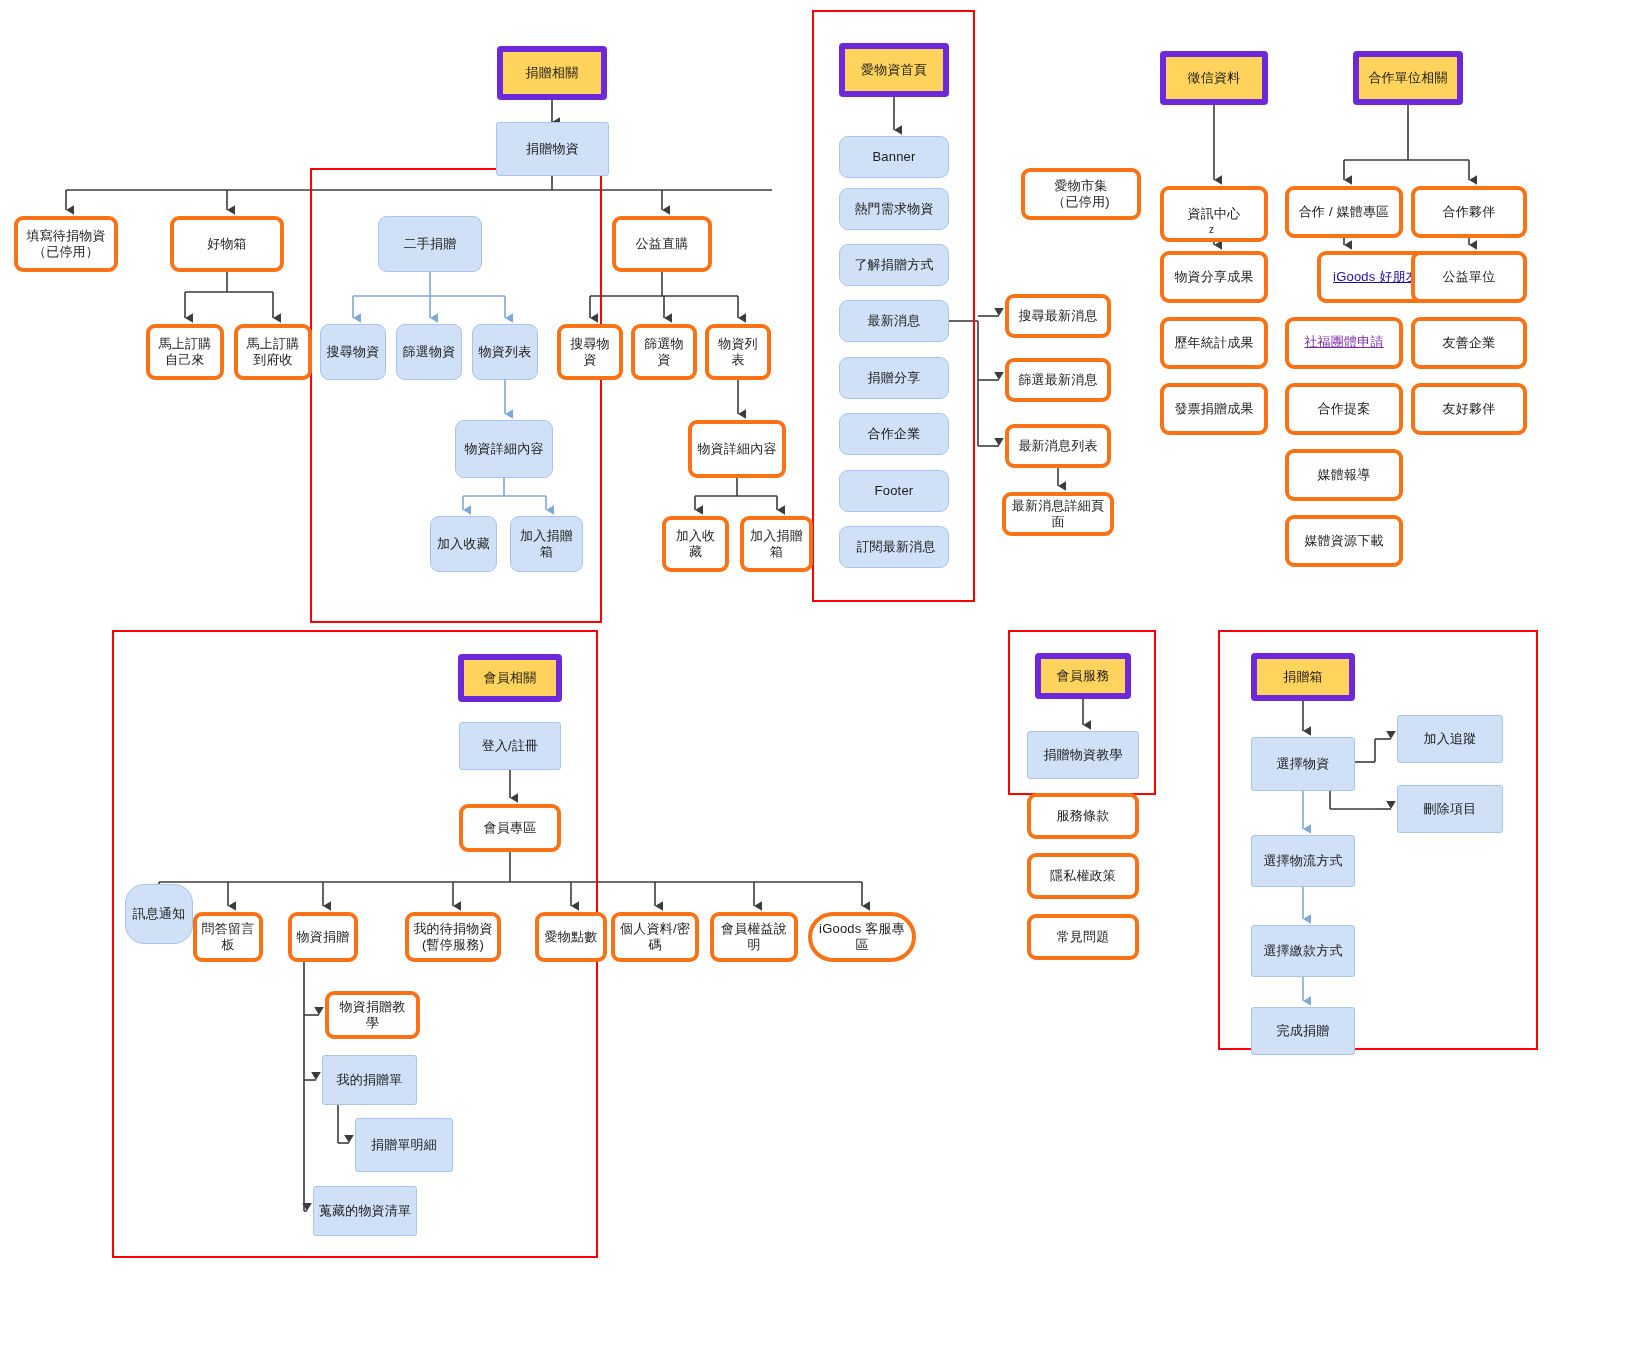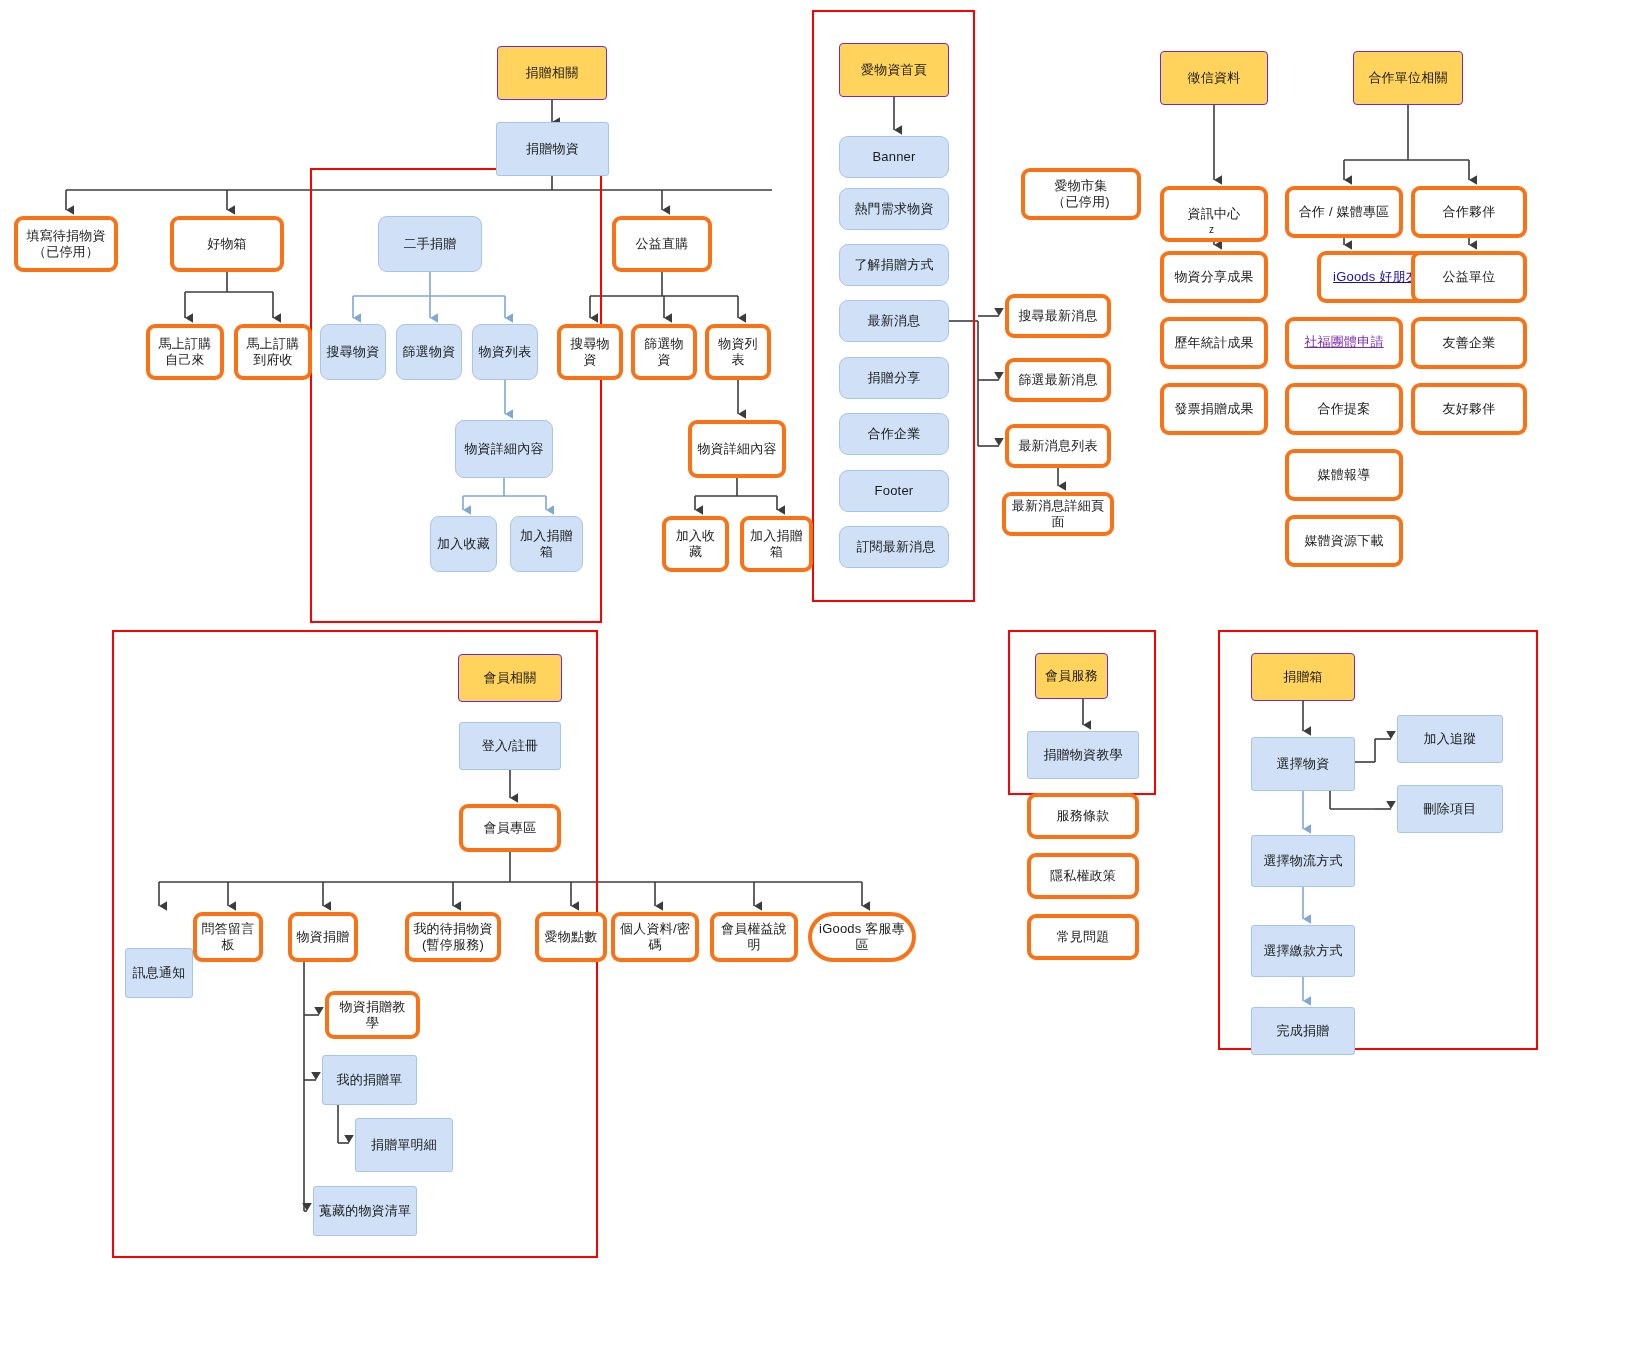--- a/index.html
+++ b/index.html
@@ -31,21 +31,21 @@
     line-height:1.22;
     font-size:13px;
     letter-spacing:.2px;
     border-radius:9px;
     padding:2px 4px;
     white-space:pre-line;
     z-index:3;
   }
   .node.root{
     background:#ffd35c;
-    border:1px solid #6d28d9;
+    border:6px solid #6d28d9;
     border-radius:4px;
     font-size:13px;
     color:#1a1a1a;
   }
   .node.plain{
     background:#ffffff;
     border:4px solid #f97316;
   }
   .node.blue{
     background:#cfe0f7;
@@ -249,35 +249,35 @@
   <div class="node plain" style="left:1285px;top:383px;width:118px;height:52px;">合作提案</div>
   <div class="node plain" style="left:1285px;top:449px;width:118px;height:52px;">媒體報導</div>
   <div class="node plain" style="left:1285px;top:515px;width:118px;height:52px;">媒體資源下載</div>
   <div class="node plain" style="left:1411px;top:251px;width:116px;height:52px;">公益單位</div>
   <div class="node plain" style="left:1411px;top:317px;width:116px;height:52px;">友善企業</div>
   <div class="node plain" style="left:1411px;top:383px;width:116px;height:52px;">友好夥伴</div>
 
   <div class="node root" style="left:458px;top:654px;width:104px;height:48px;">會員相關</div>
   <div class="node blue-sq" style="left:459px;top:722px;width:102px;height:48px;">登入/註冊</div>
   <div class="node plain" style="left:459px;top:804px;width:102px;height:48px;">會員專區</div>
-  <div class="node blue-sq" style="left:125px;top:948px;width:68px;height:50px;">訊息通知</div>
+  <div class="node blue-sq" style="left:125px;top:884px;width:68px;height:60px;border-radius:19px;">訊息通知</div>
   <div class="node plain" style="left:193px;top:912px;width:70px;height:50px;">問答留言板</div>
   <div class="node plain" style="left:288px;top:912px;width:70px;height:50px;">物資捐贈</div>
   <div class="node plain" style="left:405px;top:912px;width:96px;height:50px;">我的待捐物資
 (暫停服務)</div>
   <div class="node plain" style="left:535px;top:912px;width:72px;height:50px;">愛物點數</div>
   <div class="node plain" style="left:611px;top:912px;width:88px;height:50px;">個人資料/密碼</div>
   <div class="node plain" style="left:710px;top:912px;width:88px;height:50px;">會員權益說明</div>
   <div class="node plain" style="left:808px;top:912px;width:108px;height:50px;border-radius:25px;">iGoods 客服專區</div>
   <div class="node plain" style="left:325px;top:991px;width:95px;height:48px;">物資捐贈教學</div>
   <div class="node blue-sq" style="left:322px;top:1055px;width:95px;height:50px;">我的捐贈單</div>
   <div class="node blue-sq" style="left:355px;top:1118px;width:98px;height:54px;">捐贈單明細</div>
   <div class="node blue-sq" style="left:313px;top:1186px;width:104px;height:50px;">蒐藏的物資清單</div>
 
-  <div class="node root" style="left:1035px;top:653px;width:73px;height:46px;">會員服務</div>
+  <div class="node root" style="left:1035px;top:653px;width:96px;height:46px;">會員服務</div>
   <div class="node blue-sq" style="left:1027px;top:731px;width:112px;height:48px;">捐贈物資教學</div>
   <div class="node plain" style="left:1027px;top:793px;width:112px;height:46px;">服務條款</div>
   <div class="node plain" style="left:1027px;top:853px;width:112px;height:46px;">隱私權政策</div>
   <div class="node plain" style="left:1027px;top:914px;width:112px;height:46px;">常見問題</div>
 
   <div class="node root" style="left:1251px;top:653px;width:104px;height:48px;">捐贈箱</div>
   <div class="node blue-sq" style="left:1251px;top:737px;width:104px;height:54px;">選擇物資</div>
   <div class="node blue-sq" style="left:1397px;top:715px;width:106px;height:48px;">加入追蹤</div>
   <div class="node blue-sq" style="left:1397px;top:785px;width:106px;height:48px;">刪除項目</div>
   <div class="node blue-sq" style="left:1251px;top:835px;width:104px;height:52px;">選擇物流方式</div>

